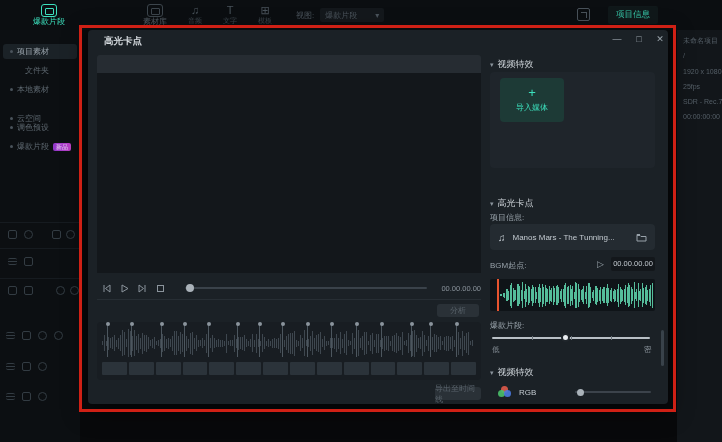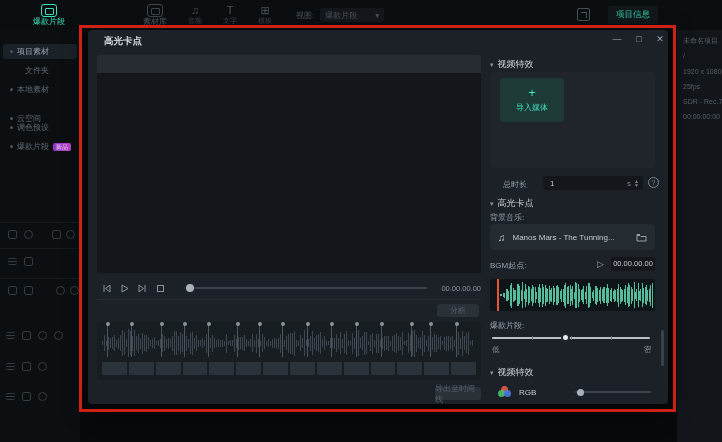--- a/index.html
+++ b/index.html
@@ -499,37 +499,25 @@
   <div class="sec-hd abs" style="left:402px; top:28px">
     <span class="tri">▾</span><span>视频特效</span>
   </div>
   <div id="media-box" class="abs">
     <div id="import-tile">
       <span class="plus">+</span>
       <span class="lbl">导入媒体</span>
     </div>
   </div>
 
-  <div id="dur-row" class="abs">
-    <span id="dur-label">总时长</span>
-    <span id="dur-input">
-      <span class="val">1</span>
-      <span class="unit">s</span>
-      <span class="stepper">
-          <span>▲</span>
-          <span>▼</span>
-        </span>
-    </span>
-    <span id="dur-help">?</span>
-  </div>
 
   <div class="sec-hd abs" style="left:402px; top:167px">
     <span class="tri">▾</span><span>高光卡点</span>
   </div>
-  <span class="form-label abs" style="left:402px; top:182px">背景音乐:</span>
+  <span class="form-label abs" style="left:402px; top:182px">项目信息:</span>
 
   <div id="music-box" class="abs">
     <span class="note">♫</span>
     <span class="mtitle">Manos Mars - The Tunning...</span>
     <svg width="11" height="9" viewBox="0 0 11 9">
         <path d="M1 2.5h3l1 1h5V8H1z M1 2.5V1.5h3" fill="none" stroke="#98a2aa" stroke-width="1"></path>
       </svg>
   </div>
 
   <span class="form-label abs" style="left:402px; top:230px">BGM起点:</span>

